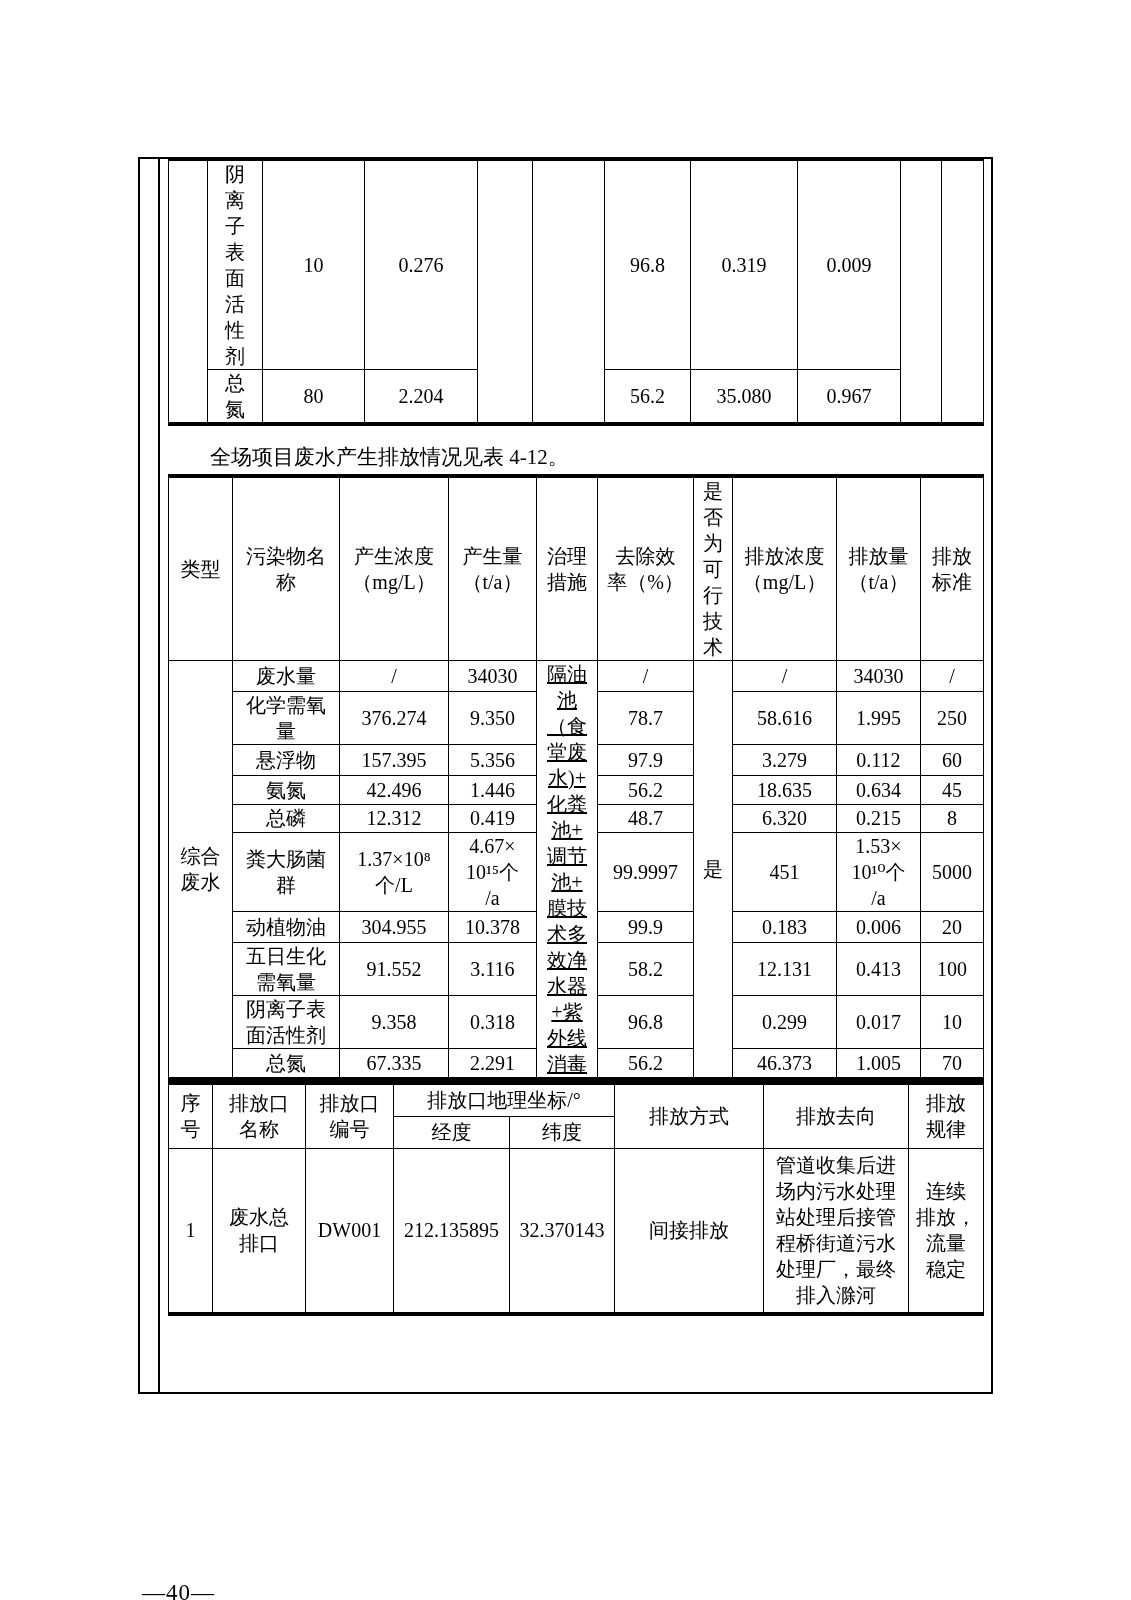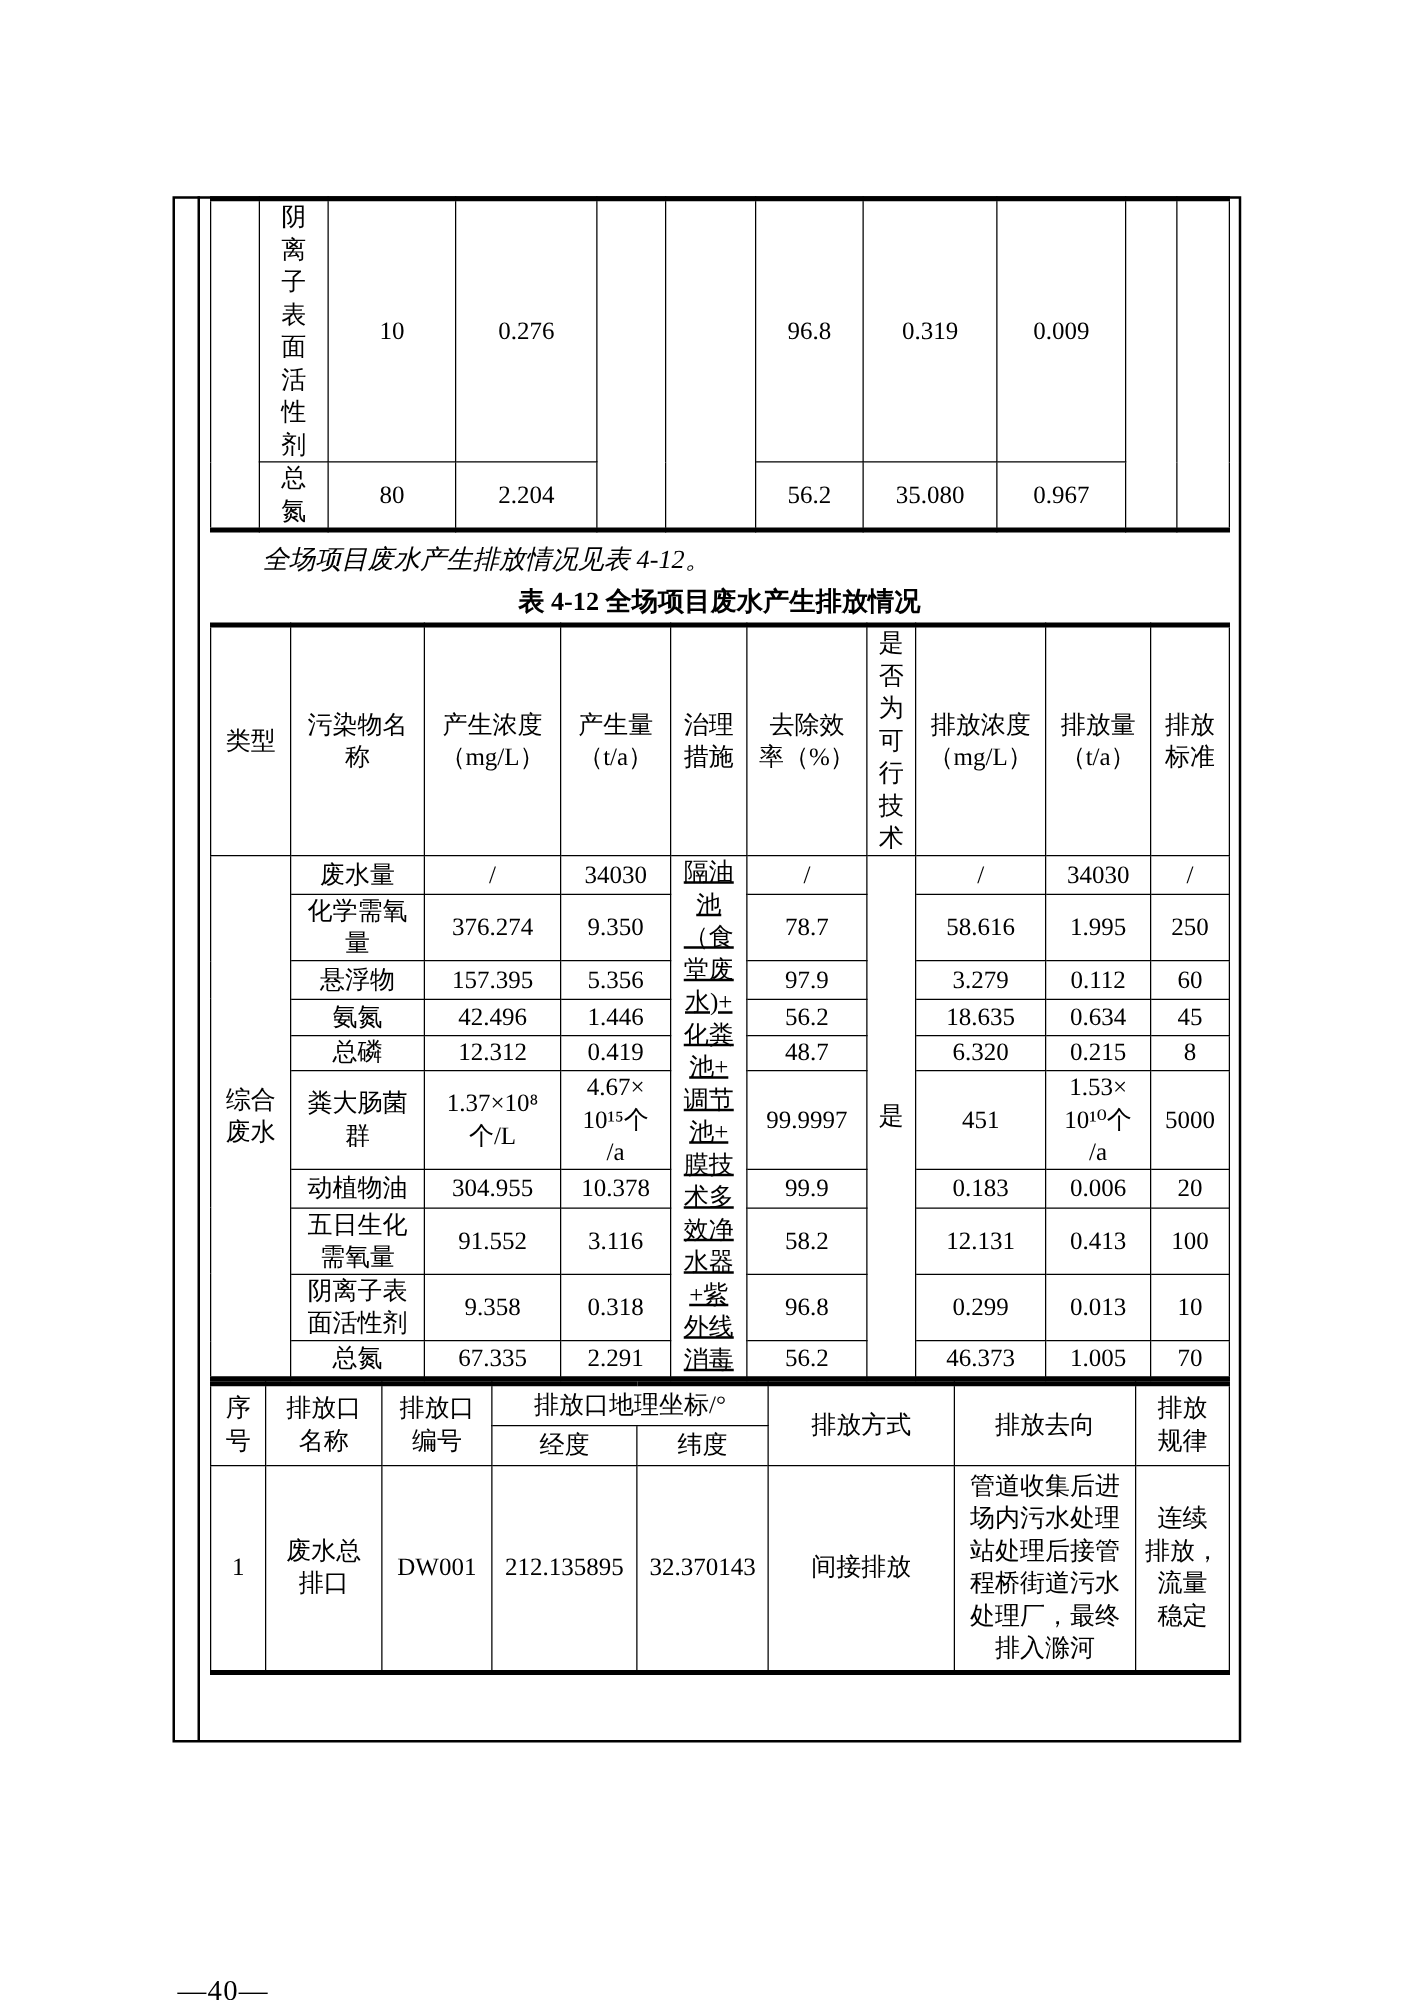--- a/index.html
+++ b/index.html
@@ -16,21 +16,21 @@
     font-size:20px;text-align:center;
     border-top:4px solid #000;border-bottom:4px solid #000;
     border-left:1px solid #000;border-right:1px solid #000;
   }
   table.doc-table td{
     border:1px solid #000;padding:0 2px;vertical-align:middle;
     white-space:pre-line;line-height:26px;overflow:hidden;
   }
   td.treat{line-height:25px;text-decoration:underline;}
   td.vhead{line-height:25px;}
-  .para{font-size:21px;line-height:30px;padding:6px 0 2px 0;text-indent:42px;height:30px;font-style:italic;}
+  .para{font-size:21px;line-height:30px;padding:16px 0 2px 0;text-indent:42px;height:30px;}
   .tbl-title{font-size:21px;font-weight:bold;text-align:center;height:34px;line-height:34px;}
   .section-heading{font-size:21px;font-weight:bold;padding:8px 0 0 38px;height:32px;}
   .page-num{position:absolute;left:142px;top:1580px;font-size:23px;letter-spacing:1px;}
 </style>
 </head>
 <body>
 
 <div class="page">
   <div class="outer-box"></div>
   <div class="margin-line"></div>
@@ -79,21 +79,20 @@
           <td>2.204</td>
           <td>56.2</td>
           <td>35.080</td>
           <td>0.967</td>
         </tr>
       </tbody>
     </table>
 
     <div class="para">全场项目废水产生排放情况见表 4-12。</div>
 
-    <div class="tbl-title">表 4-12 全场项目废水产生排放情况</div>
 
     <table class="doc-table">
       <colgroup>
         <col style="width:64px">
           <col style="width:107px">
           <col style="width:109px">
           <col style="width:88px">
         <col style="width:61px">
           <col style="width:96px">
           <col style="width:39px">
@@ -227,21 +226,21 @@
           <td>0.413</td>
           <td>100</td>
         </tr>
         <tr style="height:52px">
           <td>阴离子表
 面活性剂</td>
           <td>9.358</td>
           <td>0.318</td>
           <td>96.8</td>
           <td>0.299</td>
-          <td>0.013</td>
+          <td>0.017</td>
           <td>10</td>
         </tr>
         <tr style="height:30px">
           <td>总氮</td>
           <td>67.335</td>
           <td>2.291</td>
           <td>56.2</td>
           <td>46.373</td>
           <td>1.005</td>
           <td>70</td>

